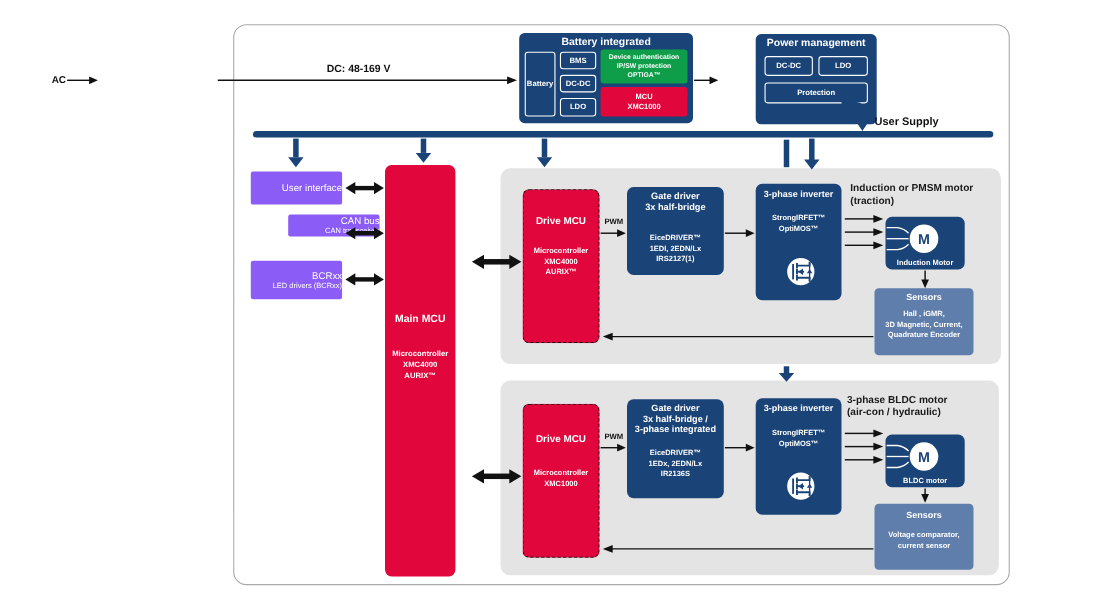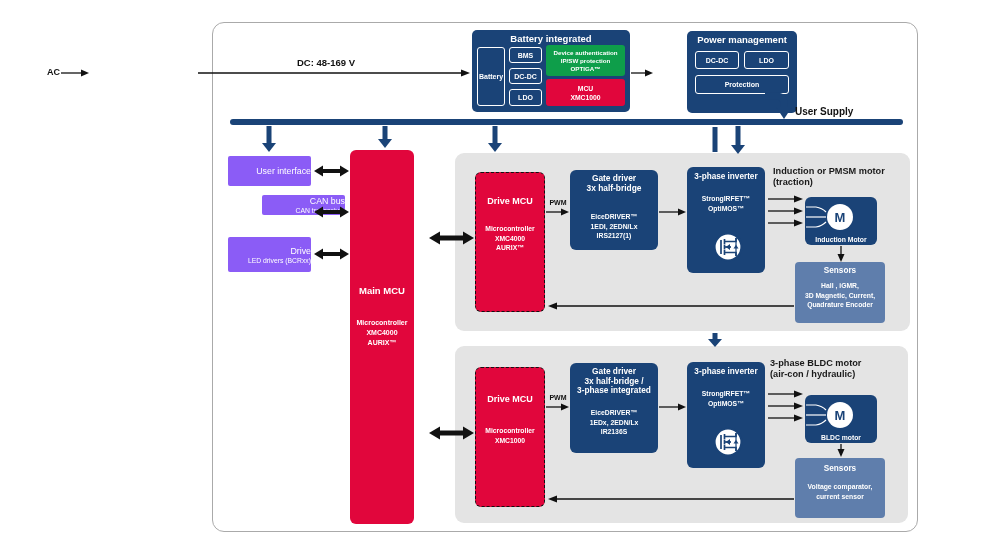--- a/index.html
+++ b/index.html
@@ -61,21 +61,21 @@
   <div class="abs blklabel" style="left:795px;top:106px;width:90px;font-size:10px;">User Supply</div>
 
   <div class="abs bluebox" style="left:228px;top:156px;width:83px;height:30px;">
     <div style="font-size:8.8px;">User interface</div>
   </div>
   <div class="abs bluebox" style="left:228px;top:195px;width:83px;height:20px;margin-left:34px;">
     <div style="font-size:8.8px;">CAN bus</div>
     <div style="font-size:6.8px;">CAN transceiver</div>
   </div>
   <div class="abs bluebox" style="left:228px;top:237px;width:83px;height:35px;">
-    <div style="font-size:8.8px;">Drive</div>
+    <div style="font-size:8.8px;">BCRxx</div>
     <div style="font-size:6.8px;">LED drivers (BCRxx)</div>
   </div>
 
   <div class="abs redblock" style="left:350px;top:150px;width:64px;height:374px;">
     <div style="position:absolute;left:0;top:135px;width:100%;font-size:9.5px;">Main MCU</div>
     <div class="pre" style="position:absolute;left:0;top:168px;width:100%;font-size:7px;line-height:10px;">Microcontroller
 XMC4000
 AURIX™</div>
   </div>
 

